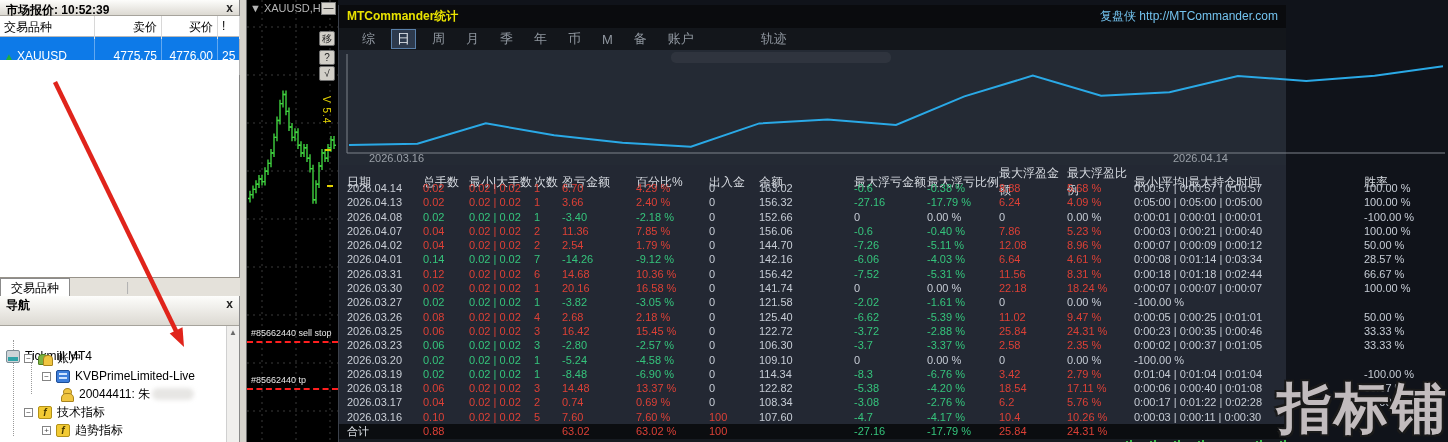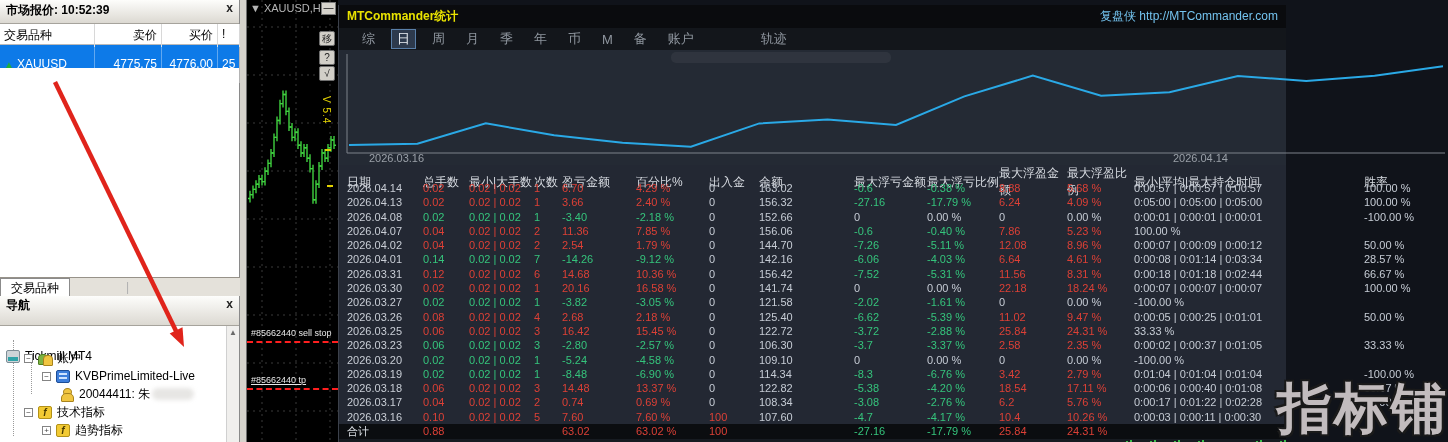--- a/index.html
+++ b/index.html
@@ -1,21 +1,21 @@
 <!DOCTYPE html>
 <html><head>
 <meta charset="utf-8">
 <style>
   * { margin:0; padding:0; box-sizing:border-box; }
   html,body { width:1448px; height:442px; overflow:hidden; background:#10131a;
               font-family:"Liberation Sans",sans-serif; }
   .abs { position:absolute; }
   
   #market-watch { left:0; top:0; width:240px; height:277px; background:#fff; border-right:1px solid #8a8a8a; }
-  .win-titlebar { height:24px; background:linear-gradient(#fdfdfb,#dcd9d2); border-bottom:1px solid #a6a39c;
+  .win-titlebar { height:16px; background:linear-gradient(#fdfdfb,#dcd9d2); border-bottom:1px solid #a6a39c;
                   color:#000; font-size:12px; font-weight:bold; padding:2px 6px; position:relative; }
   .win-close { position:absolute; right:6px; top:1px; font-size:12px; font-weight:bold; color:#222; cursor:pointer; }
   .mw-head { display:grid; grid-template-columns:95px 67px 56px 22px; height:21px; border-bottom:1px solid #b9b9b9; }
   .mw-head div { font-size:12px; color:#000; padding:3px 4px; border-right:1px solid #d8d8d8; }
   .mw-head .num { text-align:right; }
   .mw-row { display:grid; grid-template-columns:95px 67px 56px 22px; height:23px; background:#0d7ae8; color:#fff; }
   .mw-row div { font-size:12px; padding:12px 4px; border-right:1px solid rgba(255,255,255,.35); white-space:nowrap; }
   .mw-row .num { text-align:right; }
   .up-arrow { color:#1fae3c; font-size:10px; margin-right:3px; }
   
@@ -273,21 +273,21 @@
     </svg>
   <div id="mc-title">▼ XAUUSD,H1</div>
   <div id="mc-min">—</div>
   <div class="mc-btn" style="top:31px;">移</div>
   <div class="mc-btn" style="top:50px;">?</div>
   <div class="mc-btn" style="top:66px;">√</div>
   <div id="mc-version">V 5.4</div>
   <div class="order-line" style="top:341px;"></div>
   <div class="order-label" style="top:328px;">#85662440 sell stop</div>
   <div class="order-line" style="top:388px;"></div>
-  <div class="order-label" style="top:375px;text-decoration:underline;">#85662440 tp</div>
+  <div class="order-label" style="top:375px;">#85662440 tp</div>
 </div>
 
 <div id="stats" class="abs">
   <div id="stats-title">
     <span class="t">MTCommander统计</span>
     <span class="b">复盘侠 http://MTCommander.com</span>
   </div>
   <div id="stats-tabs">
       <span class="stab">综</span>
       <span class="stab active">日</span>
@@ -383,20 +383,21 @@
           <div class="cr">0.02 | 0.02</div>
           <div class="cr">2</div>
           <div class="cr">11.36</div>
           <div class="cr">7.85 %</div>
           <div class="cn">0</div>
           <div class="cn">156.06</div>
           <div class="cg">-0.6</div>
           <div class="cg">-0.40 %</div>
           <div class="cr">7.86</div>
           <div class="cr">5.23 %</div>
+          <div class="cn">0:00:03 | 0:00:21 | 0:00:40</div>
           <div class="cn">100.00 %</div>
         </div>
         <div class="trow">
           <div class="cd">2026.04.02</div>
           <div class="cr">0.04</div>
           <div class="cr">0.02 | 0.02</div>
           <div class="cr">2</div>
           <div class="cr">2.54</div>
           <div class="cr">1.79 %</div>
           <div class="cn">0</div>
@@ -493,20 +494,21 @@
           <div class="cr">0.02 | 0.02</div>
           <div class="cr">3</div>
           <div class="cr">16.42</div>
           <div class="cr">15.45 %</div>
           <div class="cn">0</div>
           <div class="cn">122.72</div>
           <div class="cg">-3.72</div>
           <div class="cg">-2.88 %</div>
           <div class="cr">25.84</div>
           <div class="cr">24.31 %</div>
+          <div class="cn">0:00:23 | 0:00:35 | 0:00:46</div>
           <div class="cn">33.33 %</div>
         </div>
         <div class="trow">
           <div class="cd">2026.03.23</div>
           <div class="cg">0.06</div>
           <div class="cg">0.02 | 0.02</div>
           <div class="cg">3</div>
           <div class="cg">-2.80</div>
           <div class="cg">-2.57 %</div>
           <div class="cn">0</div>

